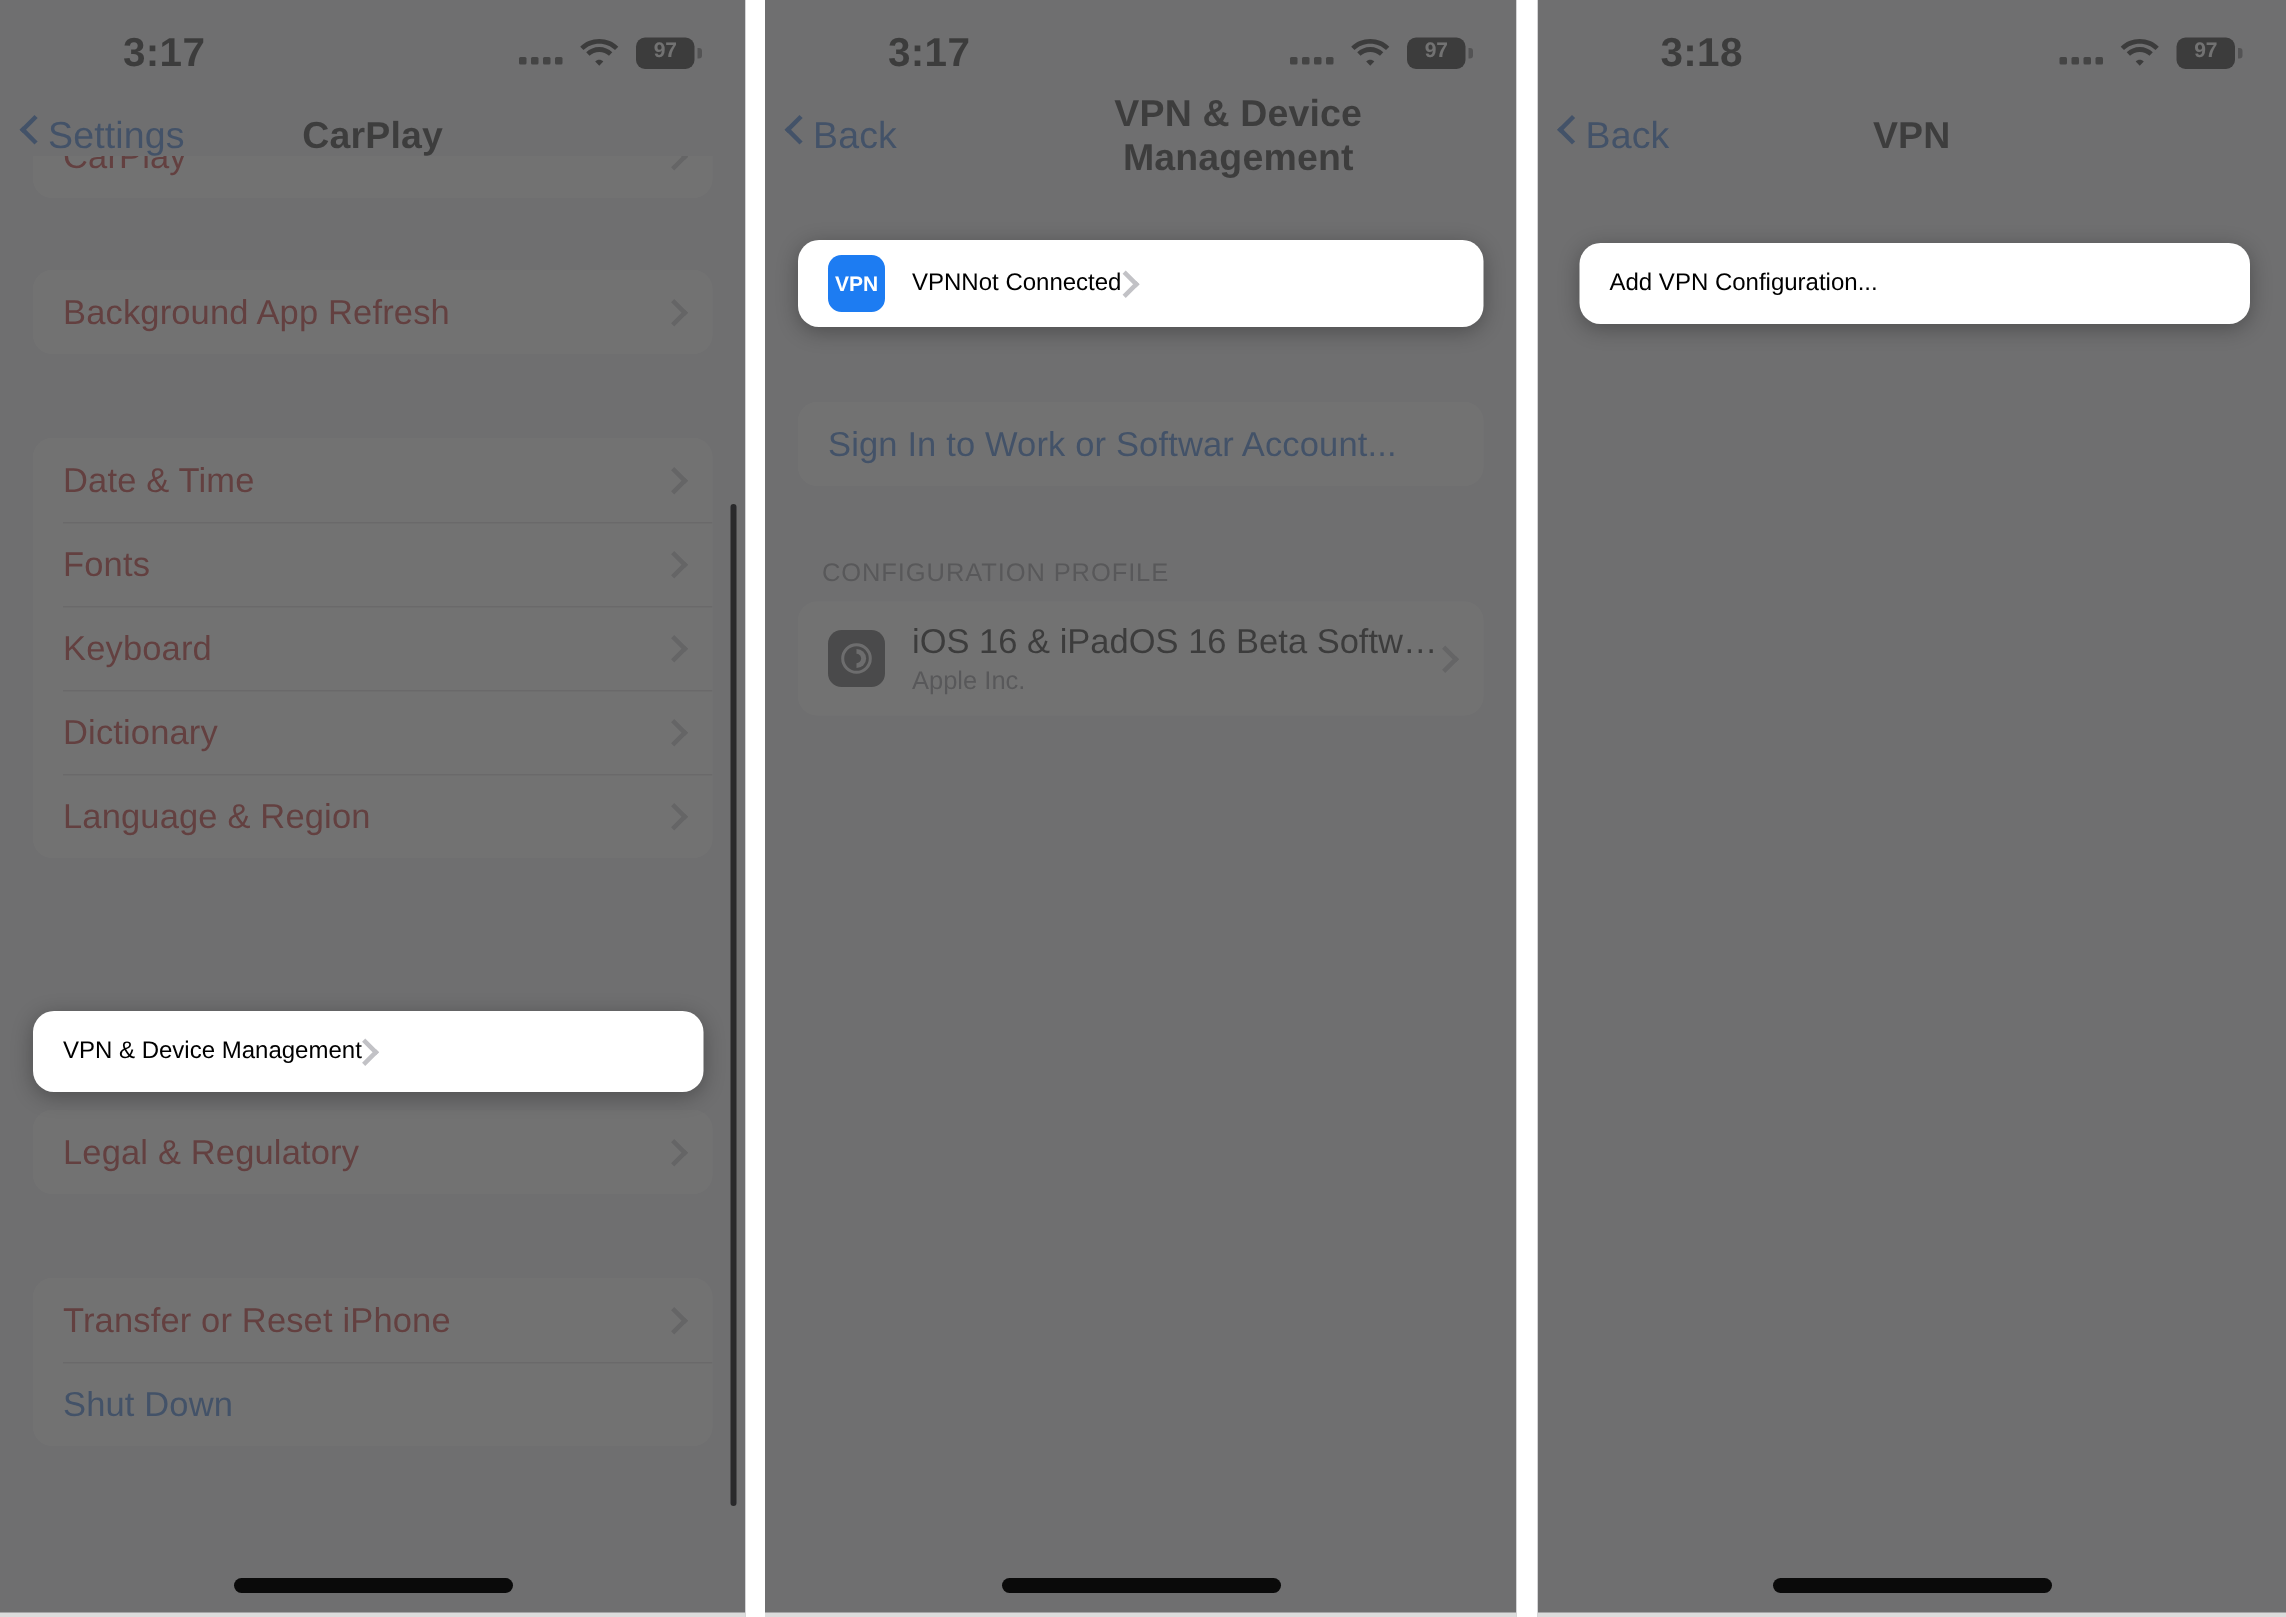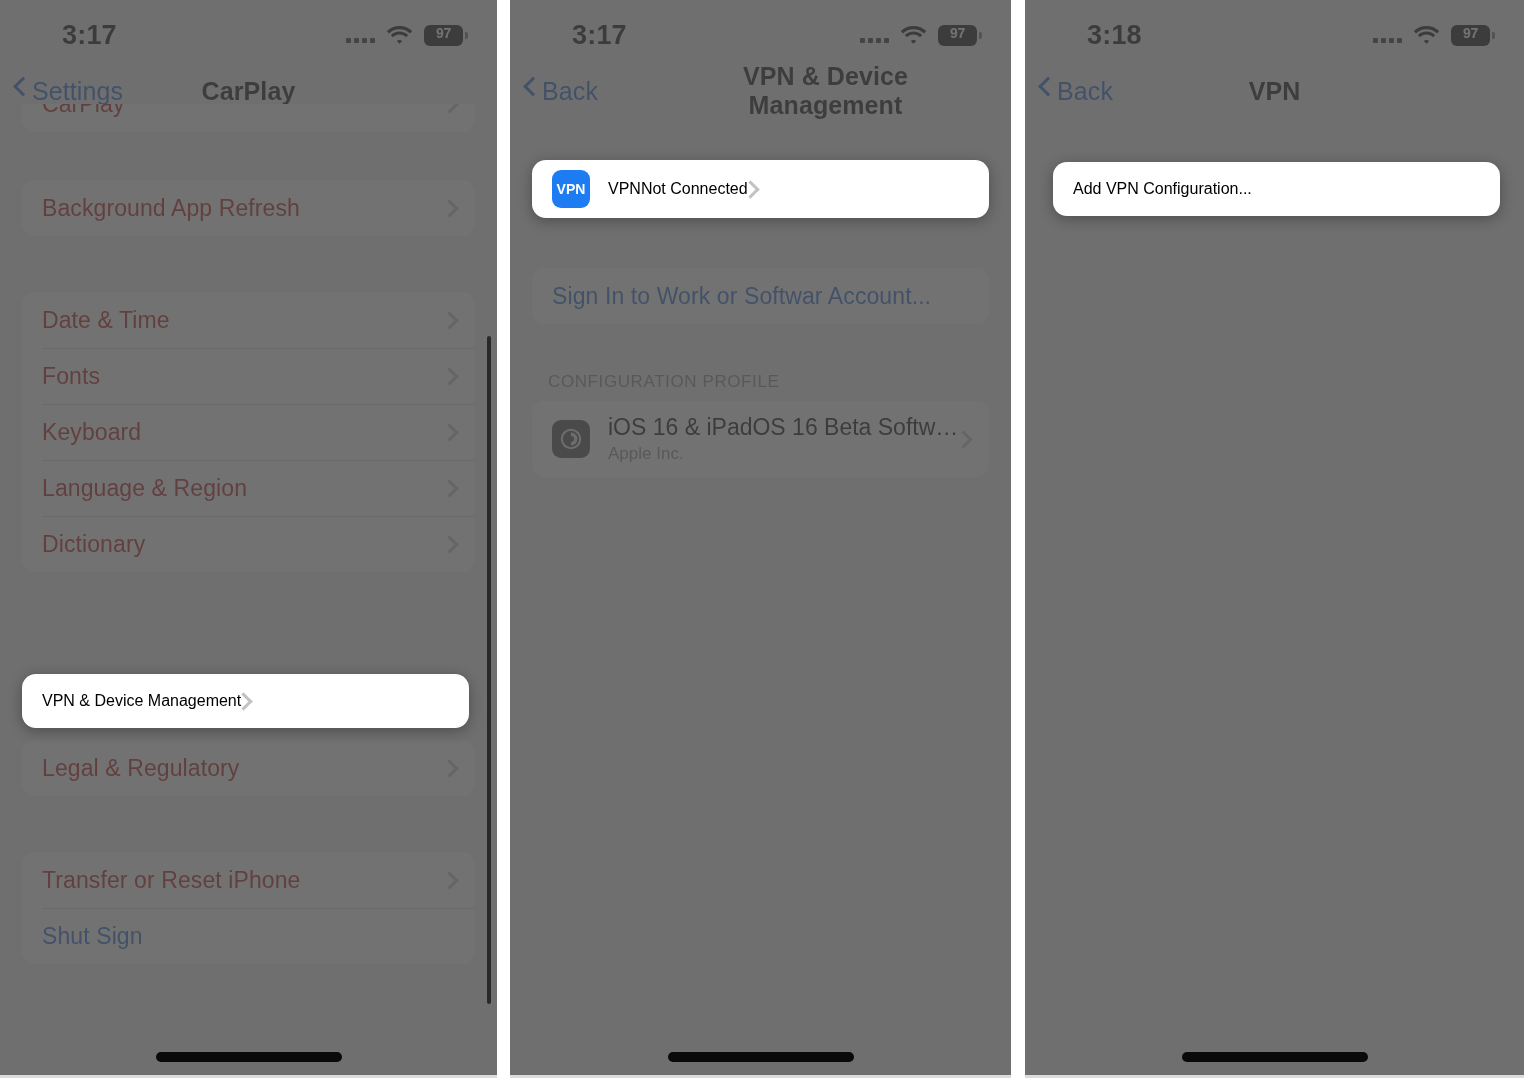--- a/index.html
+++ b/index.html
@@ -49,21 +49,21 @@
   .statusbar {
     position: absolute; top: 0; left: 0; right: 0;
     height: 62px;
     display: flex; align-items: center;
     justify-content: space-between;
     padding: 8px 34px 0 0;
   }
   .status-time {
     font-size: 27px; font-weight: 700; color: #0b0b0b;
     letter-spacing: 0.2px;
-    margin-left: 62px;
+    margin-left: 82px;
     font-family: "Liberation Sans", sans-serif;
   }
   .status-right { display: flex; align-items: center; gap: 11px; }
   .sig-dots { display: flex; align-items: flex-end; gap: 3px; height: 15px; }
   .sig-dots i { width: 5px; height: 5px; background: #0b0b0b; border-radius: 1px; display: block; opacity: .85; }
   .wifi { width: 27px; height: 20px; position: relative; }
   .batt {
     width: 39px; height: 21px; border-radius: 6px; background: #0b0b0b;
     display: flex; justify-content: center;
     position: relative;
@@ -263,29 +263,29 @@
             <span class="label">Fonts</span>
             <span class="spacer"></span>
             <span class="chev"></span>
           </div>
           <div class="row">
             <span class="label">Keyboard</span>
             <span class="spacer"></span>
             <span class="chev"></span>
           </div>
           <div class="row">
+            <span class="label">Dictionary</span>
+            <span class="spacer"></span>
+            <span class="chev"></span>
+          </div>
+          <div class="row">
             <span class="label">Language &amp; Region</span>
             <span class="spacer"></span>
             <span class="chev"></span>
           </div>
-          <div class="row">
-            <span class="label">Dictionary</span>
-            <span class="spacer"></span>
-            <span class="chev"></span>
-          </div>
         </div>
 
         <div class="gap-lg"></div>
 
         <div style="height:56px;"></div>
 
         <div class="gap-lg"></div>
 
         <div class="group">
           <div class="row">
@@ -297,21 +297,21 @@
 
         <div class="gap-lg"></div>
 
         <div class="group">
           <div class="row">
             <span class="label">Transfer or Reset iPhone</span>
             <span class="spacer"></span>
             <span class="chev"></span>
           </div>
           <div class="row">
-            <span class="label blue">Shut Sign</span>
+            <span class="label blue">Shut Down</span>
           </div>
         </div>
       </div>
 
       <div class="bottom-hair"></div>
     </div>
 
     <div class="veil"></div>
     <div class="scrollbar"></div>
 

